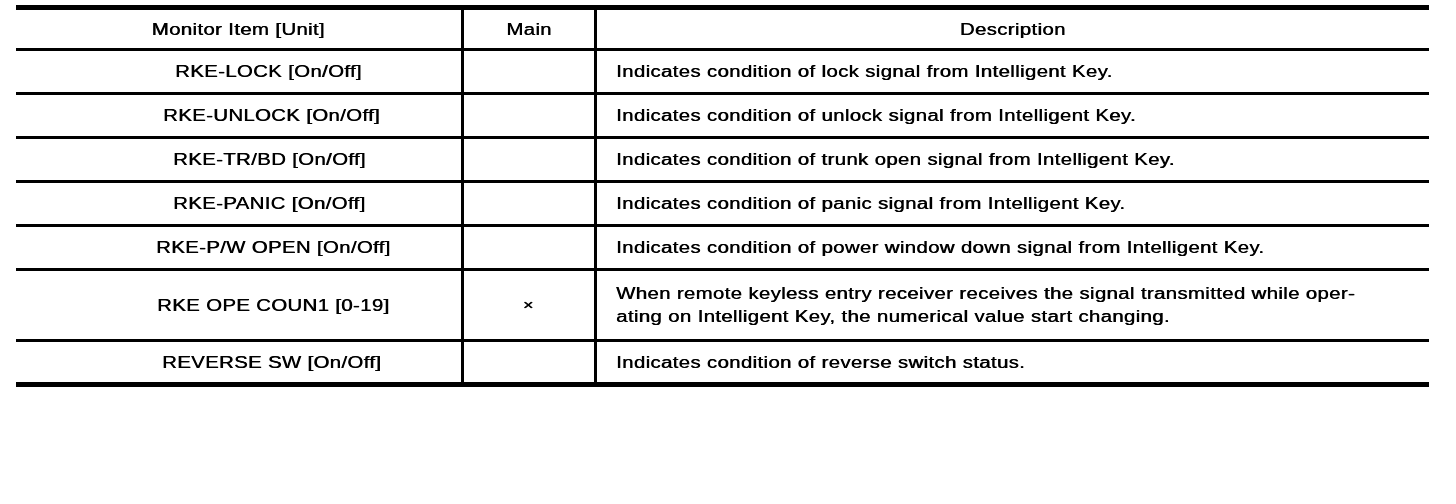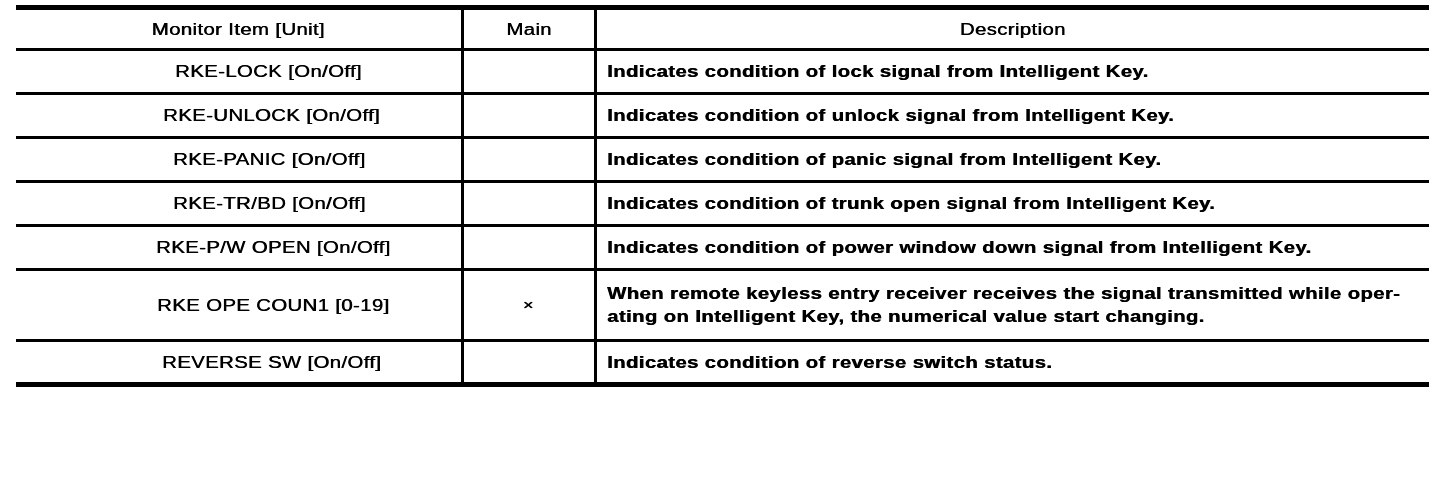--- a/index.html
+++ b/index.html
@@ -32,21 +32,21 @@
     color:var(--text);
   }
   th:nth-child(1),td:nth-child(1),
   th:nth-child(2),td:nth-child(2){border-right:3px solid var(--border);}
   thead tr{height:42px;}
   tbody tr{height:44px;}
   tbody tr.tall{height:71px;}
   th{text-align:center;}
   td.item{text-align:center;padding-left:21px;}
   td.main{text-align:center;}
-  td.desc{text-align:left;padding-left:10px;padding-right:4px;font-weight:bold;}
+  td.desc{text-align:left;padding-left:19px;padding-right:4px;}
   
   .t{
     display:inline-block;
     transform:scaleX(1.27);
     transform-origin:0 50%;
     white-space:pre-line;
     letter-spacing:0.3px;
     line-height:23px;
     text-shadow:0.45px 0 0 currentColor;
   }
@@ -93,38 +93,38 @@
     </td>
     <td class="main">
       <span class="t tc mark"></span>
     </td>
     <td class="desc">
       <span class="t">Indicates condition of unlock signal from Intelligent Key.</span>
     </td>
   </tr>
       <tr>
     <td class="item">
+      <span class="t">RKE-TR/BD [On/Off]</span>
+    </td>
+    <td class="main">
+      <span class="t tc mark"></span>
+    </td>
+    <td class="desc">
+      <span class="t">Indicates condition of trunk open signal from Intelligent Key.</span>
+    </td>
+  </tr>
+      <tr>
+    <td class="item">
       <span class="t">RKE-PANIC [On/Off]</span>
     </td>
     <td class="main">
       <span class="t tc mark"></span>
     </td>
     <td class="desc">
       <span class="t">Indicates condition of panic signal from Intelligent Key.</span>
-    </td>
-  </tr>
-      <tr>
-    <td class="item">
-      <span class="t">RKE-TR/BD [On/Off]</span>
-    </td>
-    <td class="main">
-      <span class="t tc mark"></span>
-    </td>
-    <td class="desc">
-      <span class="t">Indicates condition of trunk open signal from Intelligent Key.</span>
     </td>
   </tr>
       <tr>
     <td class="item">
       <span class="t">RKE-P/W OPEN [On/Off]</span>
     </td>
     <td class="main">
       <span class="t tc mark"></span>
     </td>
     <td class="desc">

